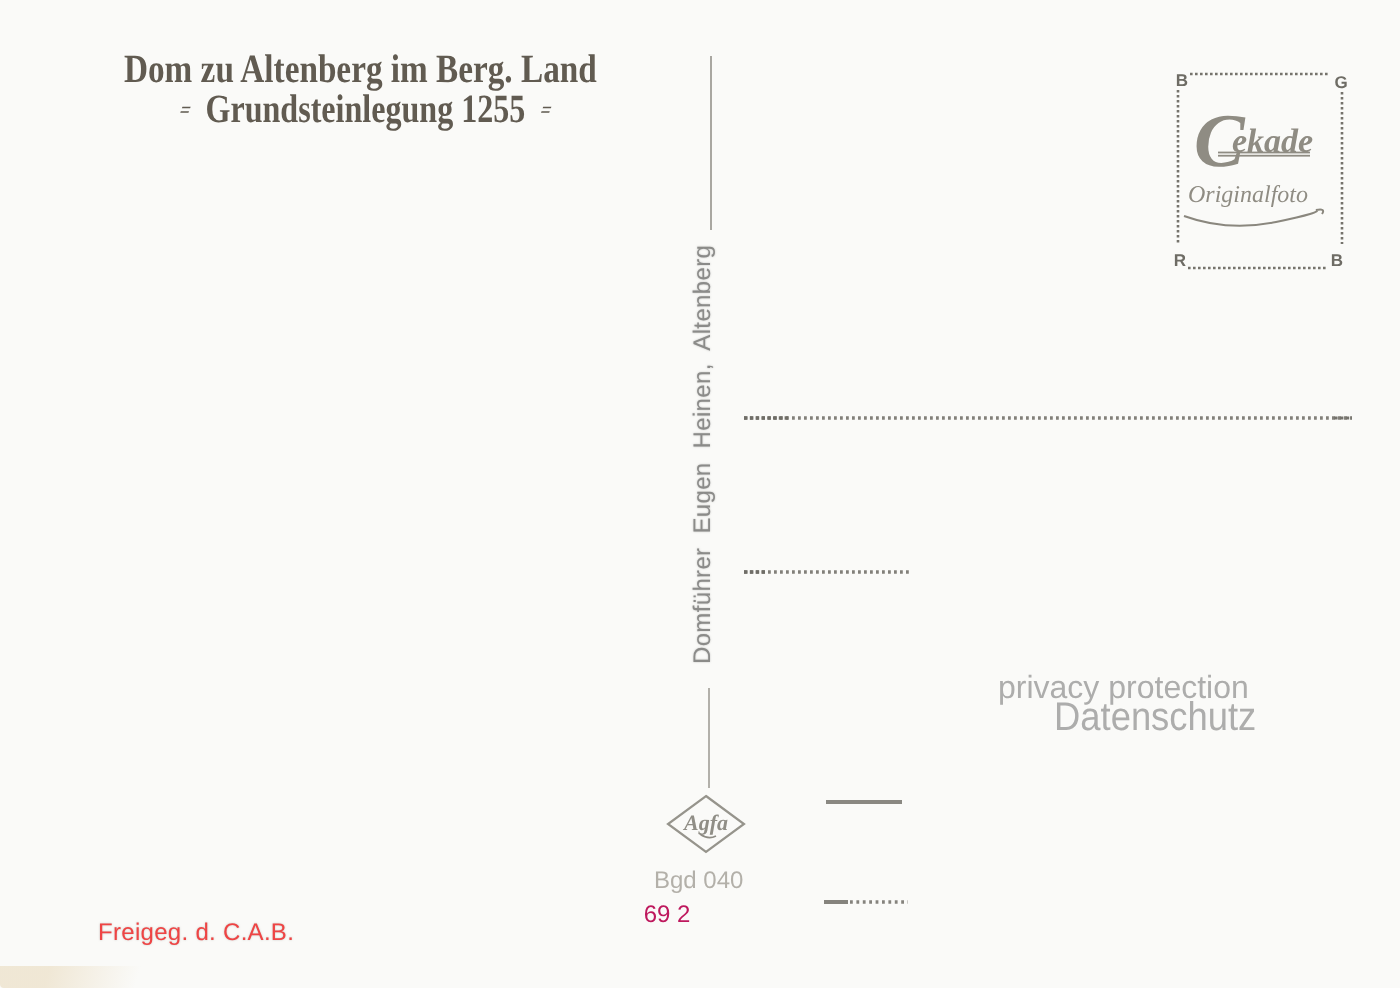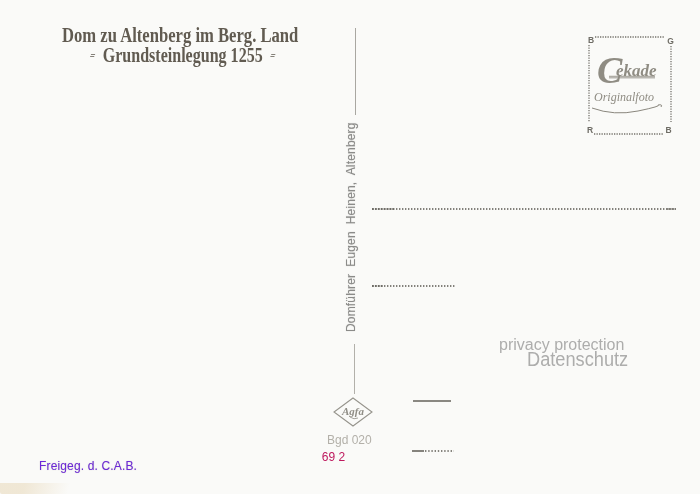--- a/index.html
+++ b/index.html
@@ -21,21 +21,21 @@
 </div>
 
 <div class="abs" style="left:354px;top:344px;width:1px;height:50px;background:#b2b0aa;"></div>
 
 <svg class="abs" style="left:333px;top:397px;" width="40" height="30" viewBox="0 0 40 30">
   <polygon points="20,1 39,15 20,29 1,15" fill="none" stroke="#96948c" stroke-width="1.1"></polygon>
   <text x="20" y="18" font-family="Liberation Serif" font-style="italic" font-weight="bold" font-size="11" fill="#908e86" text-anchor="middle">Agfa</text>
   <path d="M17,20 q4,3 8,1" fill="none" stroke="#8e8c84" stroke-width="0.8"></path>
 </svg>
 
-<div class="abs" style="left:327px;top:433px;font-size:12px;color:#b3b0a9;letter-spacing:0px;white-space:nowrap;">Bgd 020</div>
+<div class="abs" style="left:327px;top:433px;font-size:12px;color:#b3b0a9;letter-spacing:0px;white-space:nowrap;">Bgd 040</div>
 
 <div class="abs" style="left:313px;top:450px;width:41px;font-size:12px;color:#be185d;text-align:center;white-space:nowrap;">69 2</div>
 
 <svg class="abs" style="left:371px;top:206px;" width="306" height="6" viewBox="0 0 306 6">
   <line x1="1" y1="3" x2="305" y2="3" stroke="#82807a" stroke-width="1.8" stroke-dasharray="1.4,1.6"></line>
   <line x1="1" y1="3" x2="24" y2="3" stroke="#6f6d67" stroke-width="1.8" stroke-dasharray="1.8,1.1"></line>
   <line x1="296" y1="3" x2="305" y2="3" stroke="#74726c" stroke-width="1.6" stroke-dasharray="1.8,1.1"></line>
 </svg>
 
 <svg class="abs" style="left:371px;top:283px;" width="86" height="6" viewBox="0 0 86 6">
@@ -75,15 +75,15 @@
 
   <text x="10" y="71" font-family="Liberation Serif" font-style="italic" font-size="12" fill="#8f8c83">Originalfoto</text>
 
   <path d="M8,78 q22,8 46,3 t20,-6 q5,-1 3,2" fill="none" stroke="#8a877e" stroke-width="1"></path>
 </svg>
 
 <div class="abs" id="pp1" style="left:499px;top:336px;width:150px;font-size:16px;color:#adadac;white-space:nowrap;transform-origin:0 0;">privacy protection</div>
 
 <div class="abs" id="pp2" style="left:527px;top:348px;width:102px;transform:scaleX(0.90991);font-size:20px;color:#adadac;white-space:nowrap;transform-origin:0 0;">Datenschutz</div>
 
-<div class="abs" style="left:39px;top:459px;font-size:12px;color:#6d28d9;letter-spacing:0.15px;text-shadow:0 0 1px rgba(147,145,140,0.5);">Freigeg. d. C.A.B.</div>
+<div class="abs" style="left:49px;top:459px;font-size:12px;color:#ef4444;letter-spacing:0.15px;text-shadow:0 0 1px rgba(147,145,140,0.5);">Freigeg. d. C.A.B.</div>
 
 <div class="abs" style="left:0;top:483px;width:80px;height:11px;background:linear-gradient(105deg,#eee4cf 30%,rgba(250,250,248,0) 85%);opacity:0.85;border-radius:0 0 0 2px;"></div>
 
 </body></html>

